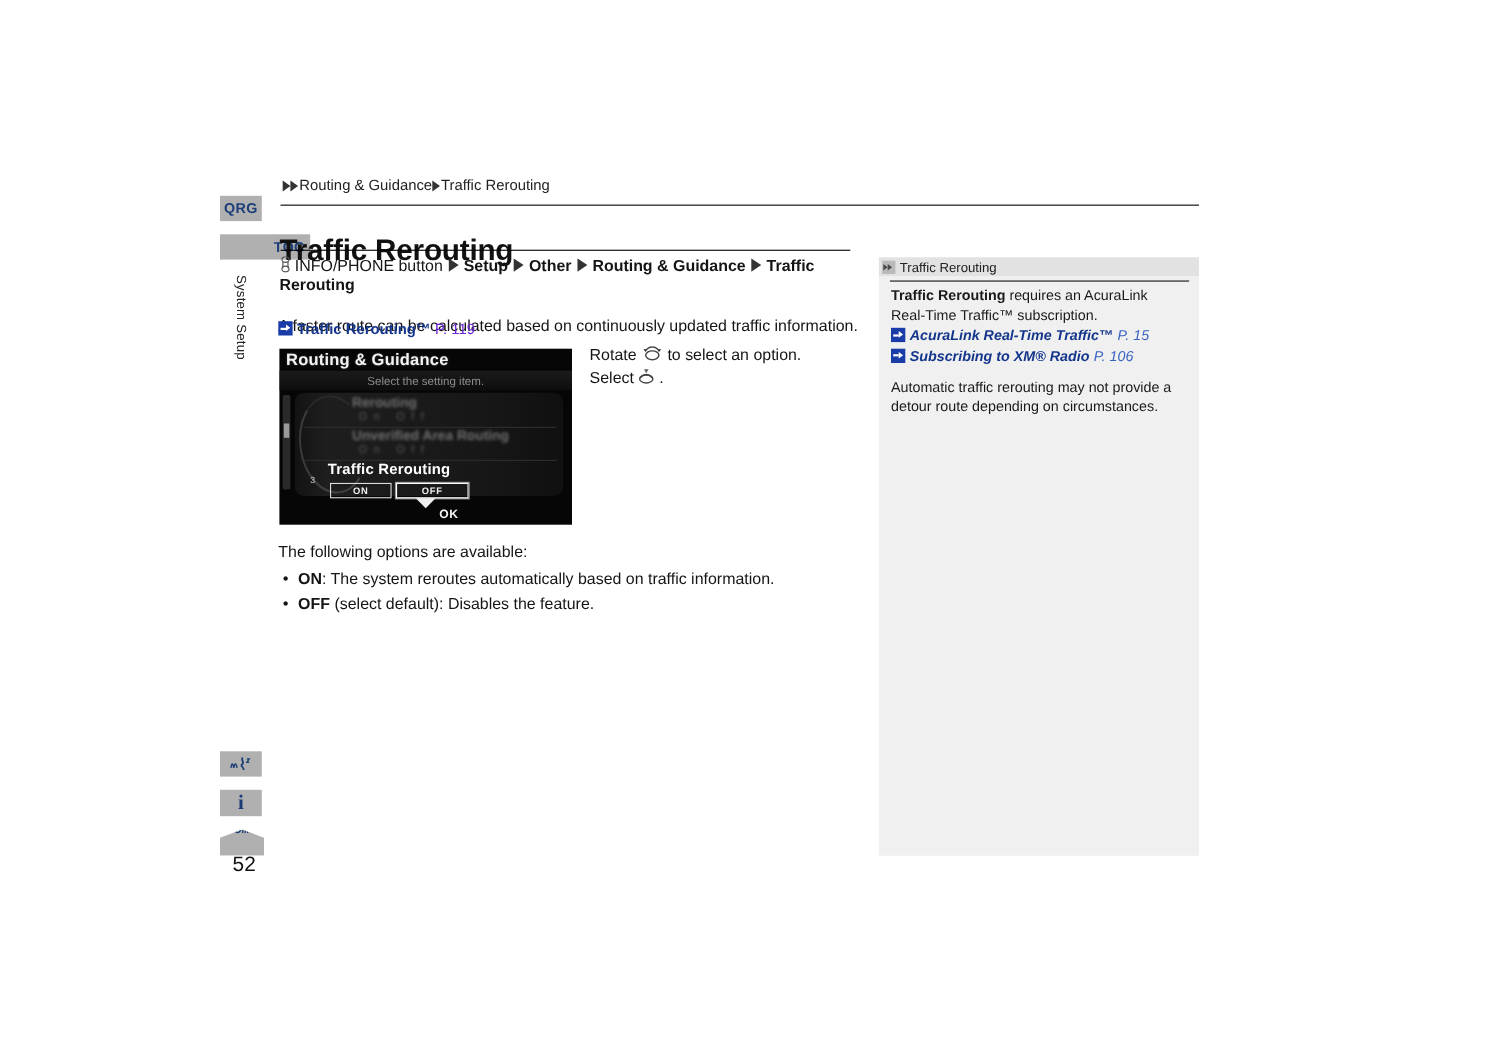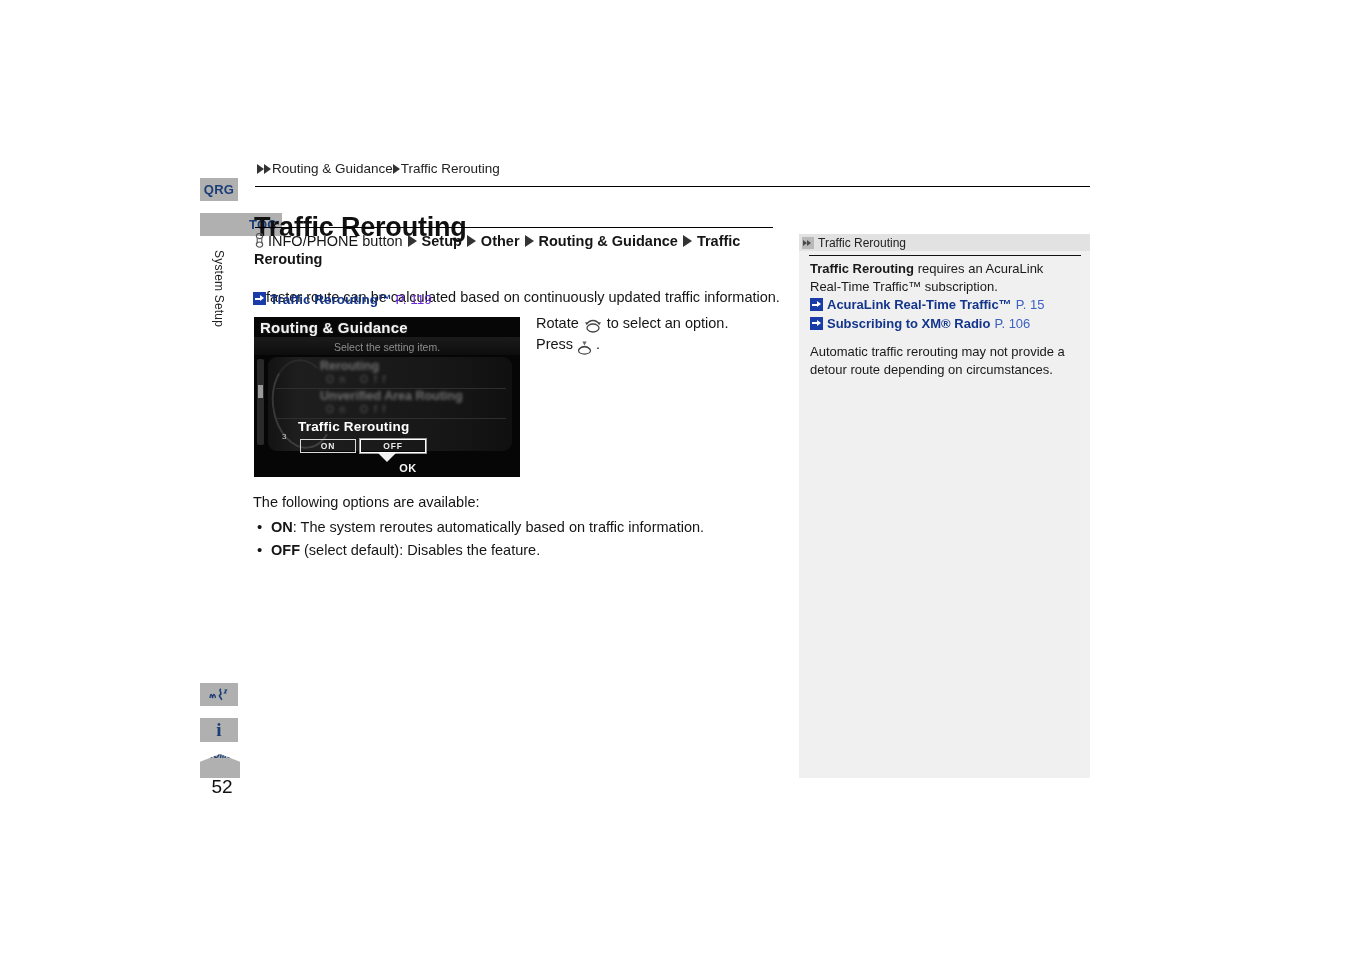--- a/index.html
+++ b/index.html
@@ -395,21 +395,21 @@
 
   
   .instr {
     position: absolute;
     left: 536px;
     top: 313px;
     font-size: 14.5px;
     color: #151515;
     line-height: 21px;
   }
-  .instr .line { display: flex; align-items: flex-end; white-space: nowrap; }
+  .instr .line { display: flex; align-items: flex-start; white-space: nowrap; }
   .knob-rot {
     display: inline-block;
     width: 20px; height: 16px;
     margin: 0 4px;
     position: relative;
   }
   .knob-press {
     display: inline-block;
     width: 17px; height: 15px;
     margin: 0 3px;
@@ -501,20 +501,21 @@
     font-size: 13px;
     color: #191919;
     line-height: 17.5px;
   }
   .side-body .p1 b { font-weight: bold; }
   .side-xref {
     display: flex;
     align-items: center;
     margin-top: 1px;
     font-size: 13px;
+    font-style: italic;
   }
   .side-xref .lbl { color: #13358c; font-weight: bold; }
   .side-xref .pg  { color: #3a63c4; margin-left: 4px; }
   .side-note {
     margin-top: 11px;
     line-height: 17.5px;
   }
 </style>
 </head>
 <body>
@@ -614,21 +615,21 @@
           <ellipse cx="10" cy="10" rx="6" ry="4" fill="none" stroke="#444" stroke-width="1.3"></ellipse>
           <path d="M3.5 6.5 Q6 2.5 10 2.5" fill="none" stroke="#444" stroke-width="1.3"></path>
           <path d="M10 2.5 Q14 2.5 16.5 6.5" fill="none" stroke="#444" stroke-width="1.3"></path>
           <path d="M3.5 6.8 L2 4.2 L5.3 4.4 Z" fill="#444"></path>
           <path d="M16.6 6.8 L18 4.2 L14.8 4.4 Z" fill="#444"></path>
         </svg>
       </span>
       <span>to select an option.</span>
     </div>
     <div class="line">
-      <span>Press</span>
+      <span>Select</span>
       <span class="knob-press">
         <svg width="17" height="15" viewBox="0 0 17 15">
           <ellipse cx="8.5" cy="10.5" rx="6" ry="3.6" fill="none" stroke="#444" stroke-width="1.3"></ellipse>
           <path d="M2.8 9.6 Q8.5 3.2 14.2 9.6" fill="none" stroke="#444" stroke-width="1.3"></path>
           <path d="M6.4 1.6 L10.6 1.6 L8.5 5.4 Z" fill="#666"></path>
         </svg>
       </span>
       <span>.</span>
     </div>
   </div>

